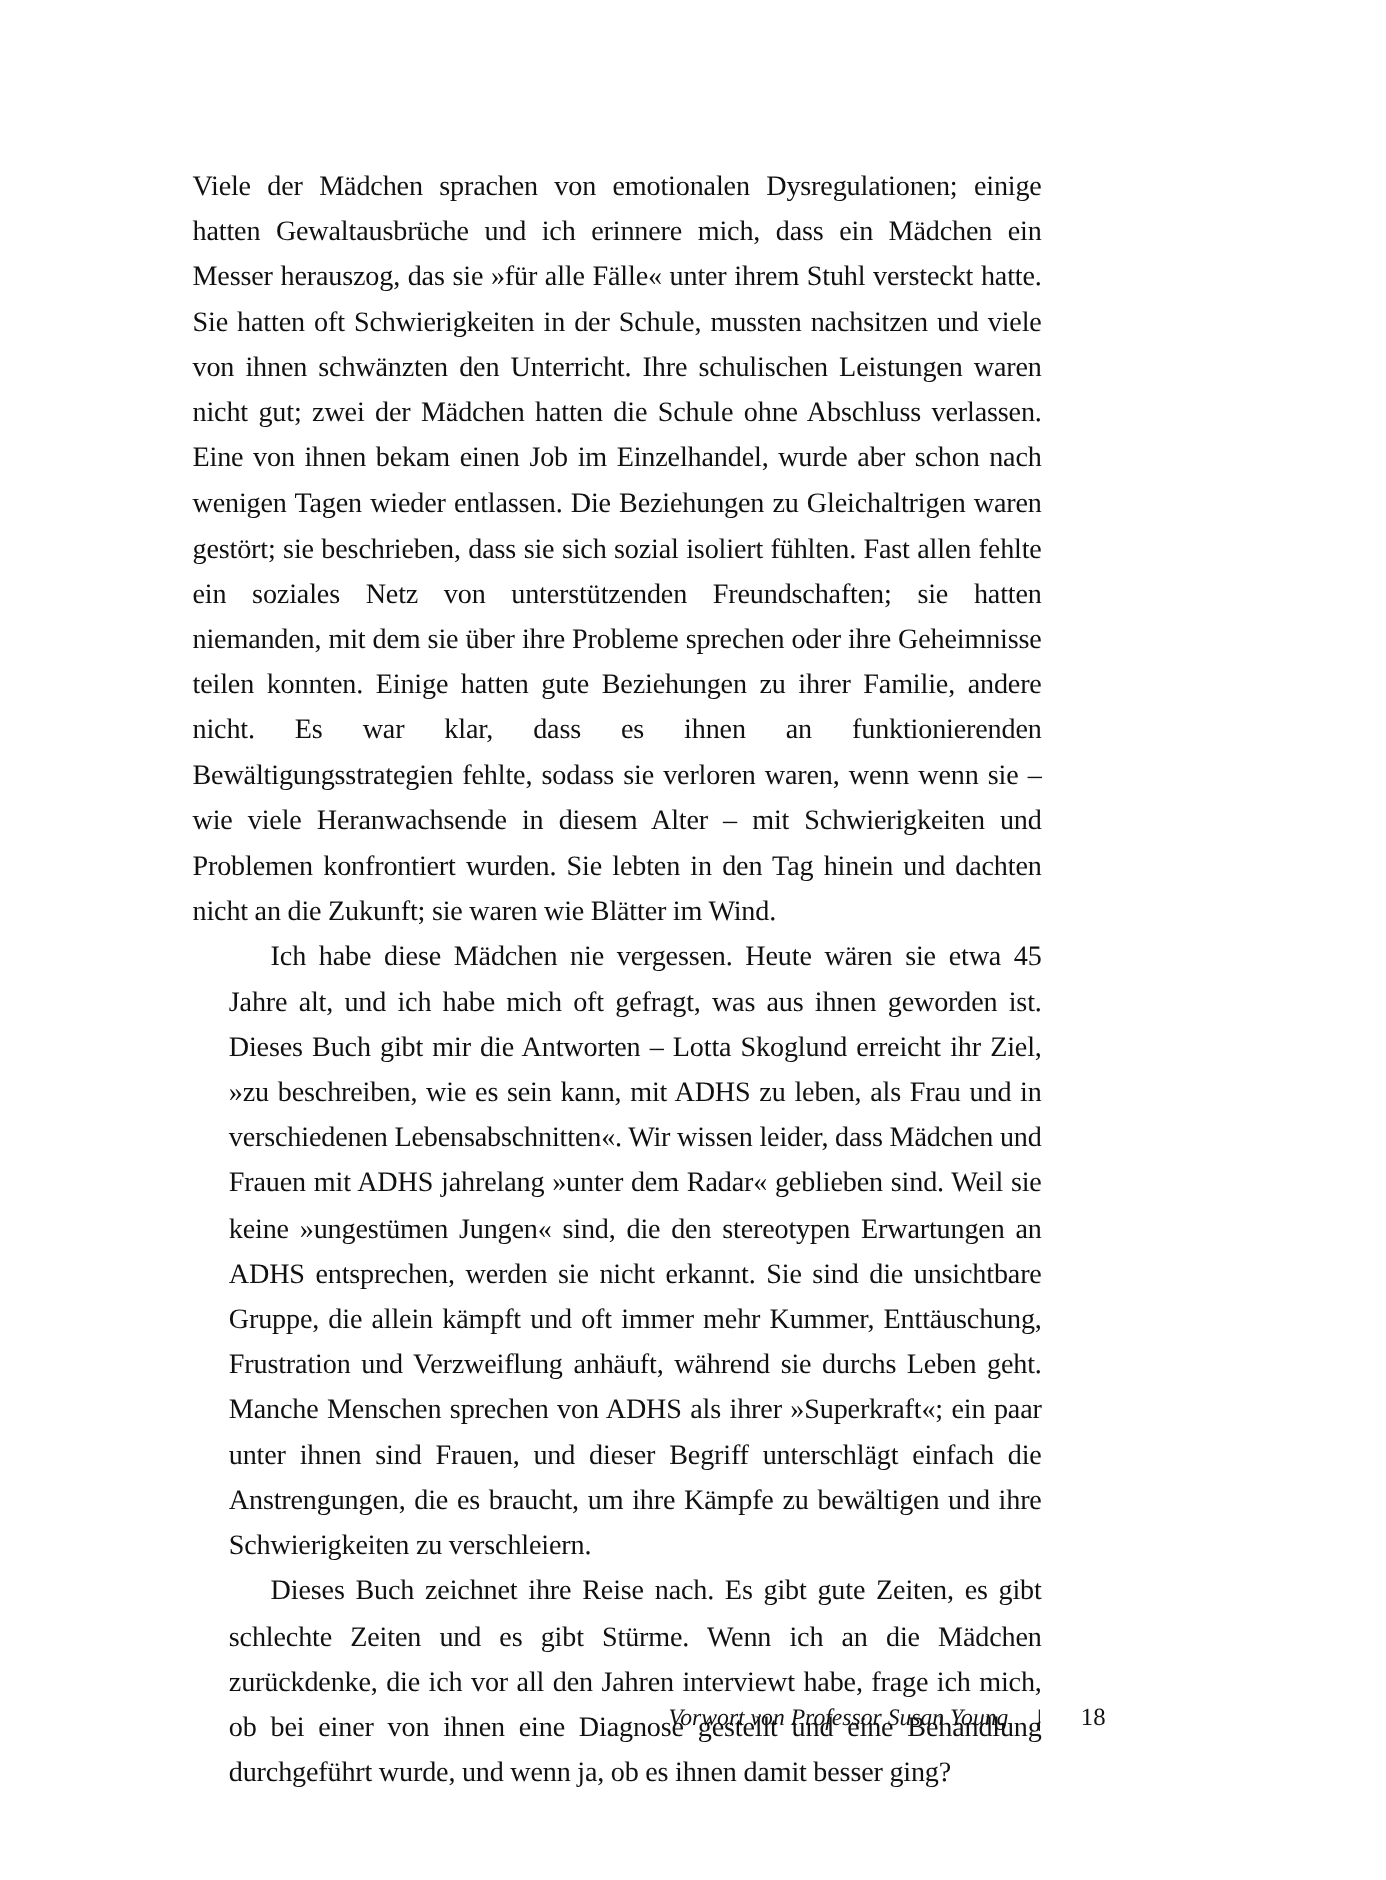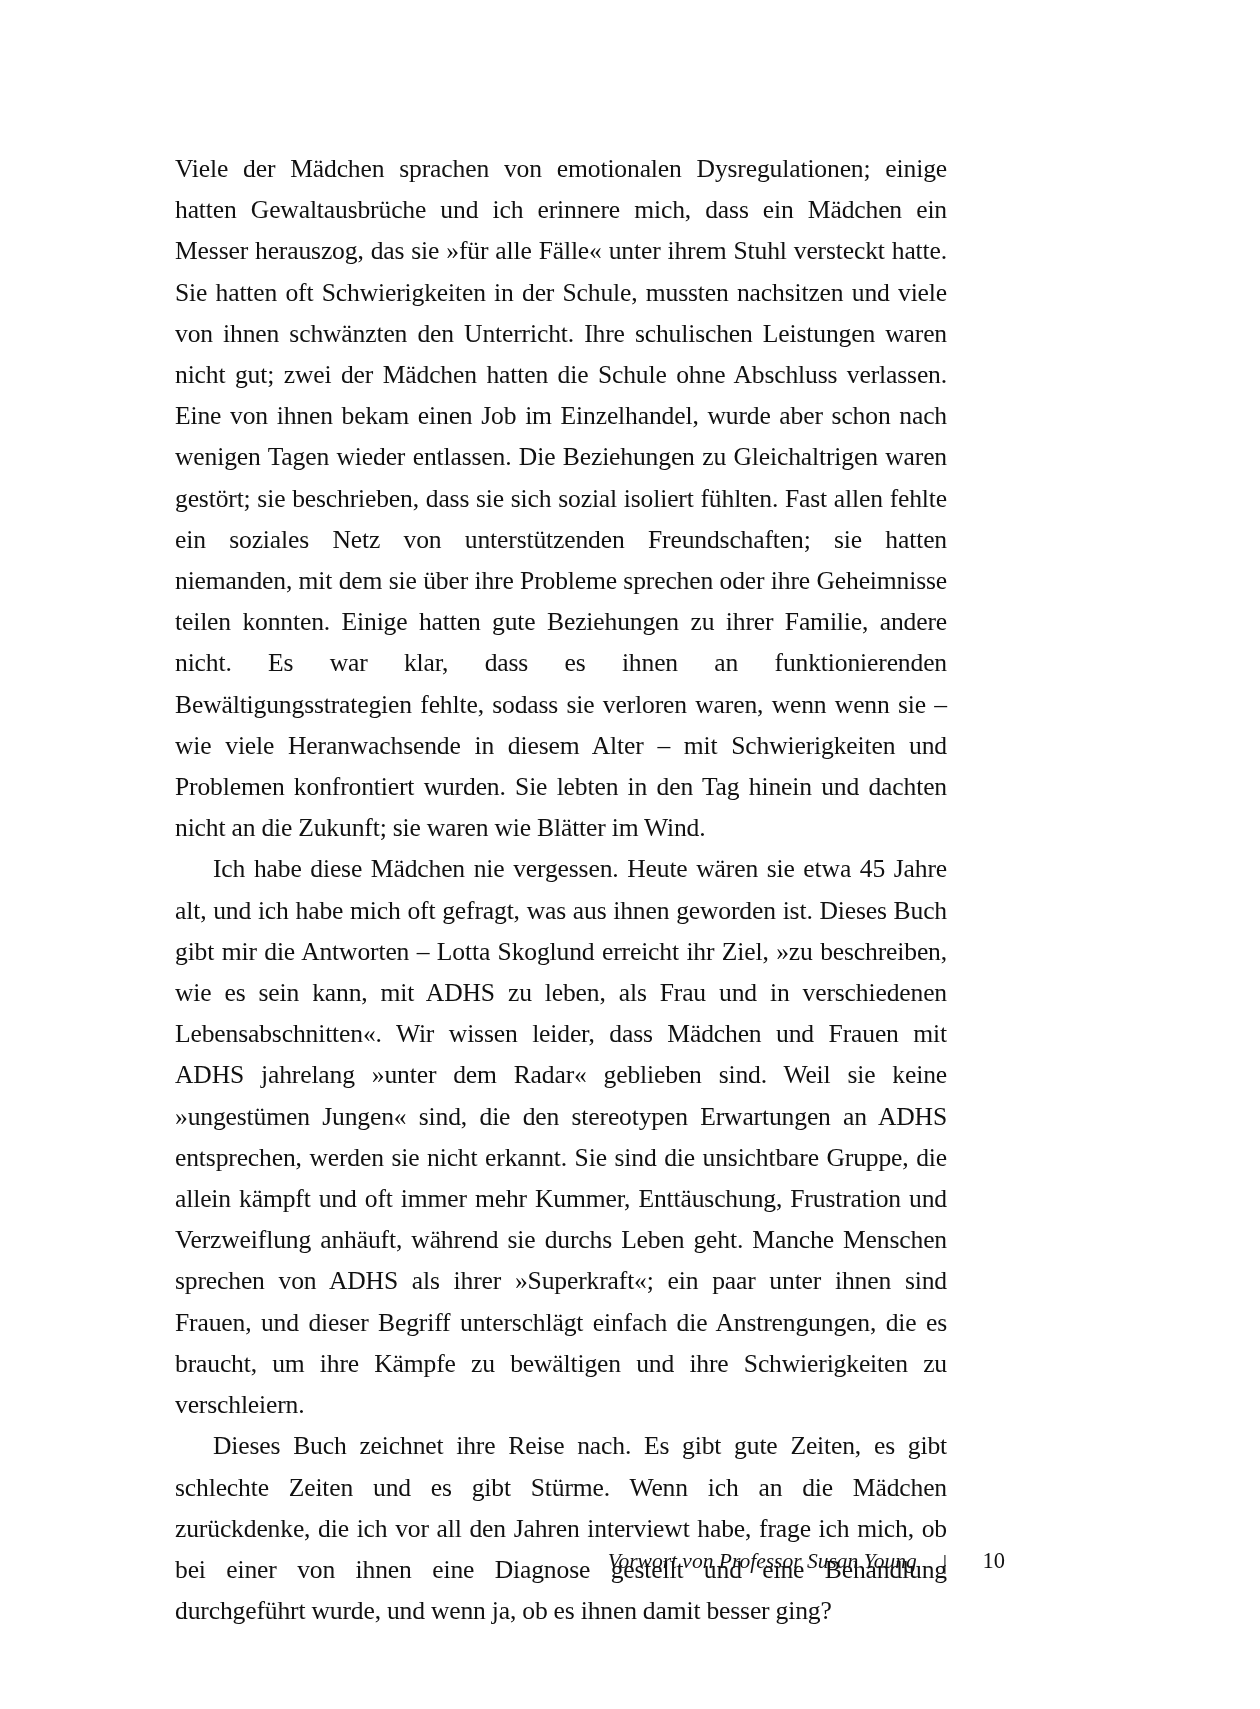--- a/index.html
+++ b/index.html
@@ -39,20 +39,21 @@
     text-justify: inter-word;
     font-family: "Liberation Serif", "DejaVu Serif", serif;
     color: #111111;
     hyphens: manual;
     -webkit-hyphens: manual;
     letter-spacing: -0.15px;
     word-spacing: -0.2px;
   }
   p.body + p.body {
     text-indent: 38px;
+    margin-left: 33px;
   }
 
   .running-footer {
     position: absolute;
     left: 175px;
     top: 1548px;
     width: 830px;
     display: flex;
     align-items: baseline;
     justify-content: flex-end;
@@ -96,17 +97,17 @@
 
   <div class="textblock">
     <p class="body">Viele der Mädchen sprachen von emotionalen Dysregulationen; einige hatten Gewaltausbrüche und ich erinnere mich, dass ein Mädchen ein Messer herauszog, das sie »für alle Fälle« unter ihrem Stuhl versteckt hatte. Sie hatten oft Schwierigkeiten in der Schule, mussten nachsitzen und viele von ihnen schwänzten den Unterricht. Ihre schulischen Leistungen waren nicht gut; zwei der Mädchen hatten die Schule ohne Abschluss verlassen. Eine von ihnen bekam einen Job im Einzelhandel, wurde aber schon nach wenigen Tagen wieder entlassen. Die Beziehungen zu Gleichaltrigen waren gestört; sie beschrieben, dass sie sich sozial isoliert fühlten. Fast allen fehlte ein soziales Netz von unterstützenden Freundschaften; sie hatten niemanden, mit dem sie über ihre Probleme sprechen oder ihre Geheimnisse teilen konnten. Einige hatten gute Beziehungen zu ihrer Familie, andere nicht. Es war klar, dass es ihnen an funktionierenden Bewältigungsstrategien fehlte, sodass sie verloren waren, wenn wenn sie – wie viele Heranwachsende in diesem Alter – mit Schwierigkeiten und Problemen konfrontiert wurden. Sie lebten in den Tag hinein und dachten nicht an die Zukunft; sie waren wie Blätter im Wind.</p>
     <p class="body">Ich habe diese Mädchen nie vergessen. Heute wären sie etwa 45 Jahre alt, und ich habe mich oft gefragt, was aus ihnen geworden ist. Dieses Buch gibt mir die Antworten – Lotta Skoglund erreicht ihr Ziel, »zu beschreiben, wie es sein kann, mit ADHS zu leben, als Frau und in verschiedenen Lebensabschnitten«. Wir wissen leider, dass Mädchen und Frauen mit ADHS jahrelang »unter dem Radar« geblieben sind. Weil sie keine »ungestümen Jungen« sind, die den stereotypen Erwartungen an ADHS entsprechen, werden sie nicht erkannt. Sie sind die unsichtbare Gruppe, die allein kämpft und oft immer mehr Kummer, Enttäuschung, Frustration und Verzweiflung anhäuft, während sie durchs Leben geht. Manche Menschen sprechen von ADHS als ihrer »Superkraft«; ein paar unter ihnen sind Frauen, und dieser Begriff unterschlägt einfach die Anstrengungen, die es braucht, um ihre Kämpfe zu bewältigen und ihre Schwierigkeiten zu verschleiern.</p>
     <p class="body">Dieses Buch zeichnet ihre Reise nach. Es gibt gute Zeiten, es gibt schlechte Zeiten und es gibt Stürme. Wenn ich an die Mädchen zurückdenke, die ich vor all den Jahren interviewt habe, frage ich mich, ob bei einer von ihnen eine Diagnose gestellt und eine Behandlung durchgeführt wurde, und wenn ja, ob es ihnen damit besser ging?</p>
   </div>
 
   <div class="running-footer">
     <span class="rf-title">Vorwort von Professor Susan Young</span>
     <span class="rf-sep">|</span>
-    <span class="rf-page">10</span>
+    <span class="rf-page">18</span>
   </div>
 
 
 </div>
 
 </body></html>

